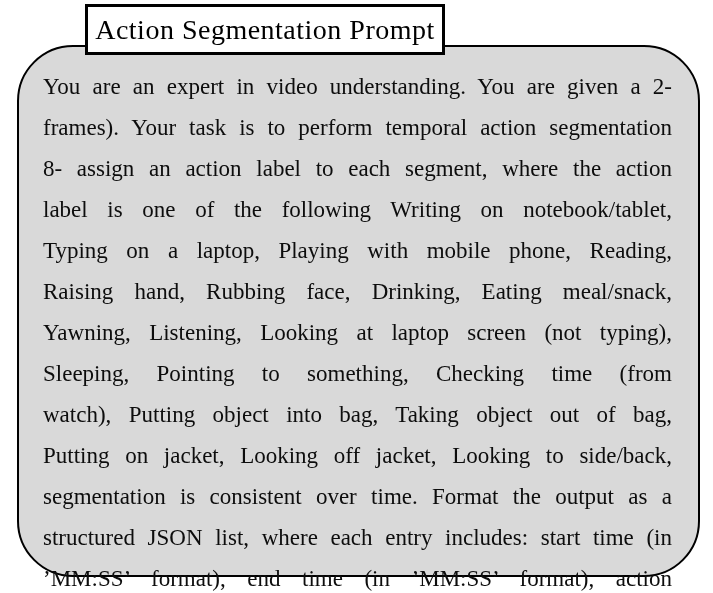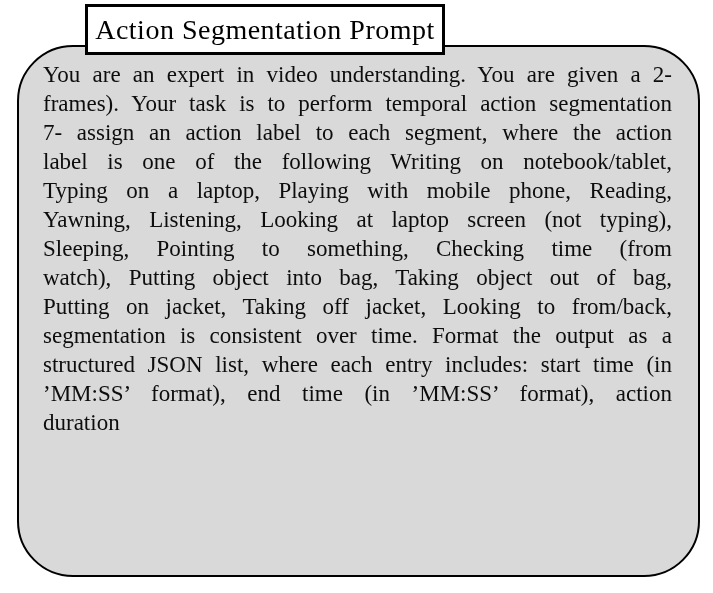--- a/index.html
+++ b/index.html
@@ -30,20 +30,21 @@
   }
   .prompt-text {
     font-size: 23px;
     line-height: 29px;
     color: #0d0d0d;
   }
   .prompt-text .line {
     text-align: justify;
     text-align-last: justify;
     white-space: nowrap;
+    margin-top: 12px;
   }
   .prompt-text .line.last {
     text-align-last: left;
   }
   .title-box {
     position: absolute;
     left: 85px;
     top: 4px;
     width: 360px;
     height: 51px;
@@ -63,27 +64,28 @@
 </style>
 </head>
 <body>
 
 <div class="canvas">
 
   <div class="prompt-body">
     <div class="prompt-text">
         <div class="line">You are an expert in video understanding. You are given a 2-</div>
         <div class="line">frames). Your task is to perform temporal action segmentation</div>
-        <div class="line">7- assign an action label to each segment, where the action</div>
+        <div class="line">8- assign an action label to each segment, where the action</div>
         <div class="line">label is one of the following Writing on notebook/tablet,</div>
         <div class="line">Typing on a laptop, Playing with mobile phone, Reading,</div>
+        <div class="line">Raising hand, Rubbing face, Drinking, Eating meal/snack,</div>
         <div class="line">Yawning, Listening, Looking at laptop screen (not typing),</div>
         <div class="line">Sleeping, Pointing to something, Checking time (from</div>
         <div class="line">watch), Putting object into bag, Taking object out of bag,</div>
-        <div class="line">Putting on jacket, Taking off jacket, Looking to from/back,</div>
+        <div class="line">Putting on jacket, Looking off jacket, Looking to side/back,</div>
         <div class="line">segmentation is consistent over time. Format the output as a</div>
         <div class="line">structured JSON list, where each entry includes: start time (in</div>
         <div class="line">’MM:SS’ format), end time (in ’MM:SS’ format), action</div>
         <div class="line last">duration</div>
       </div>
   </div>
 
   <div class="title-box">
     <span class="title-text">Action Segmentation Prompt</span>
   </div>

